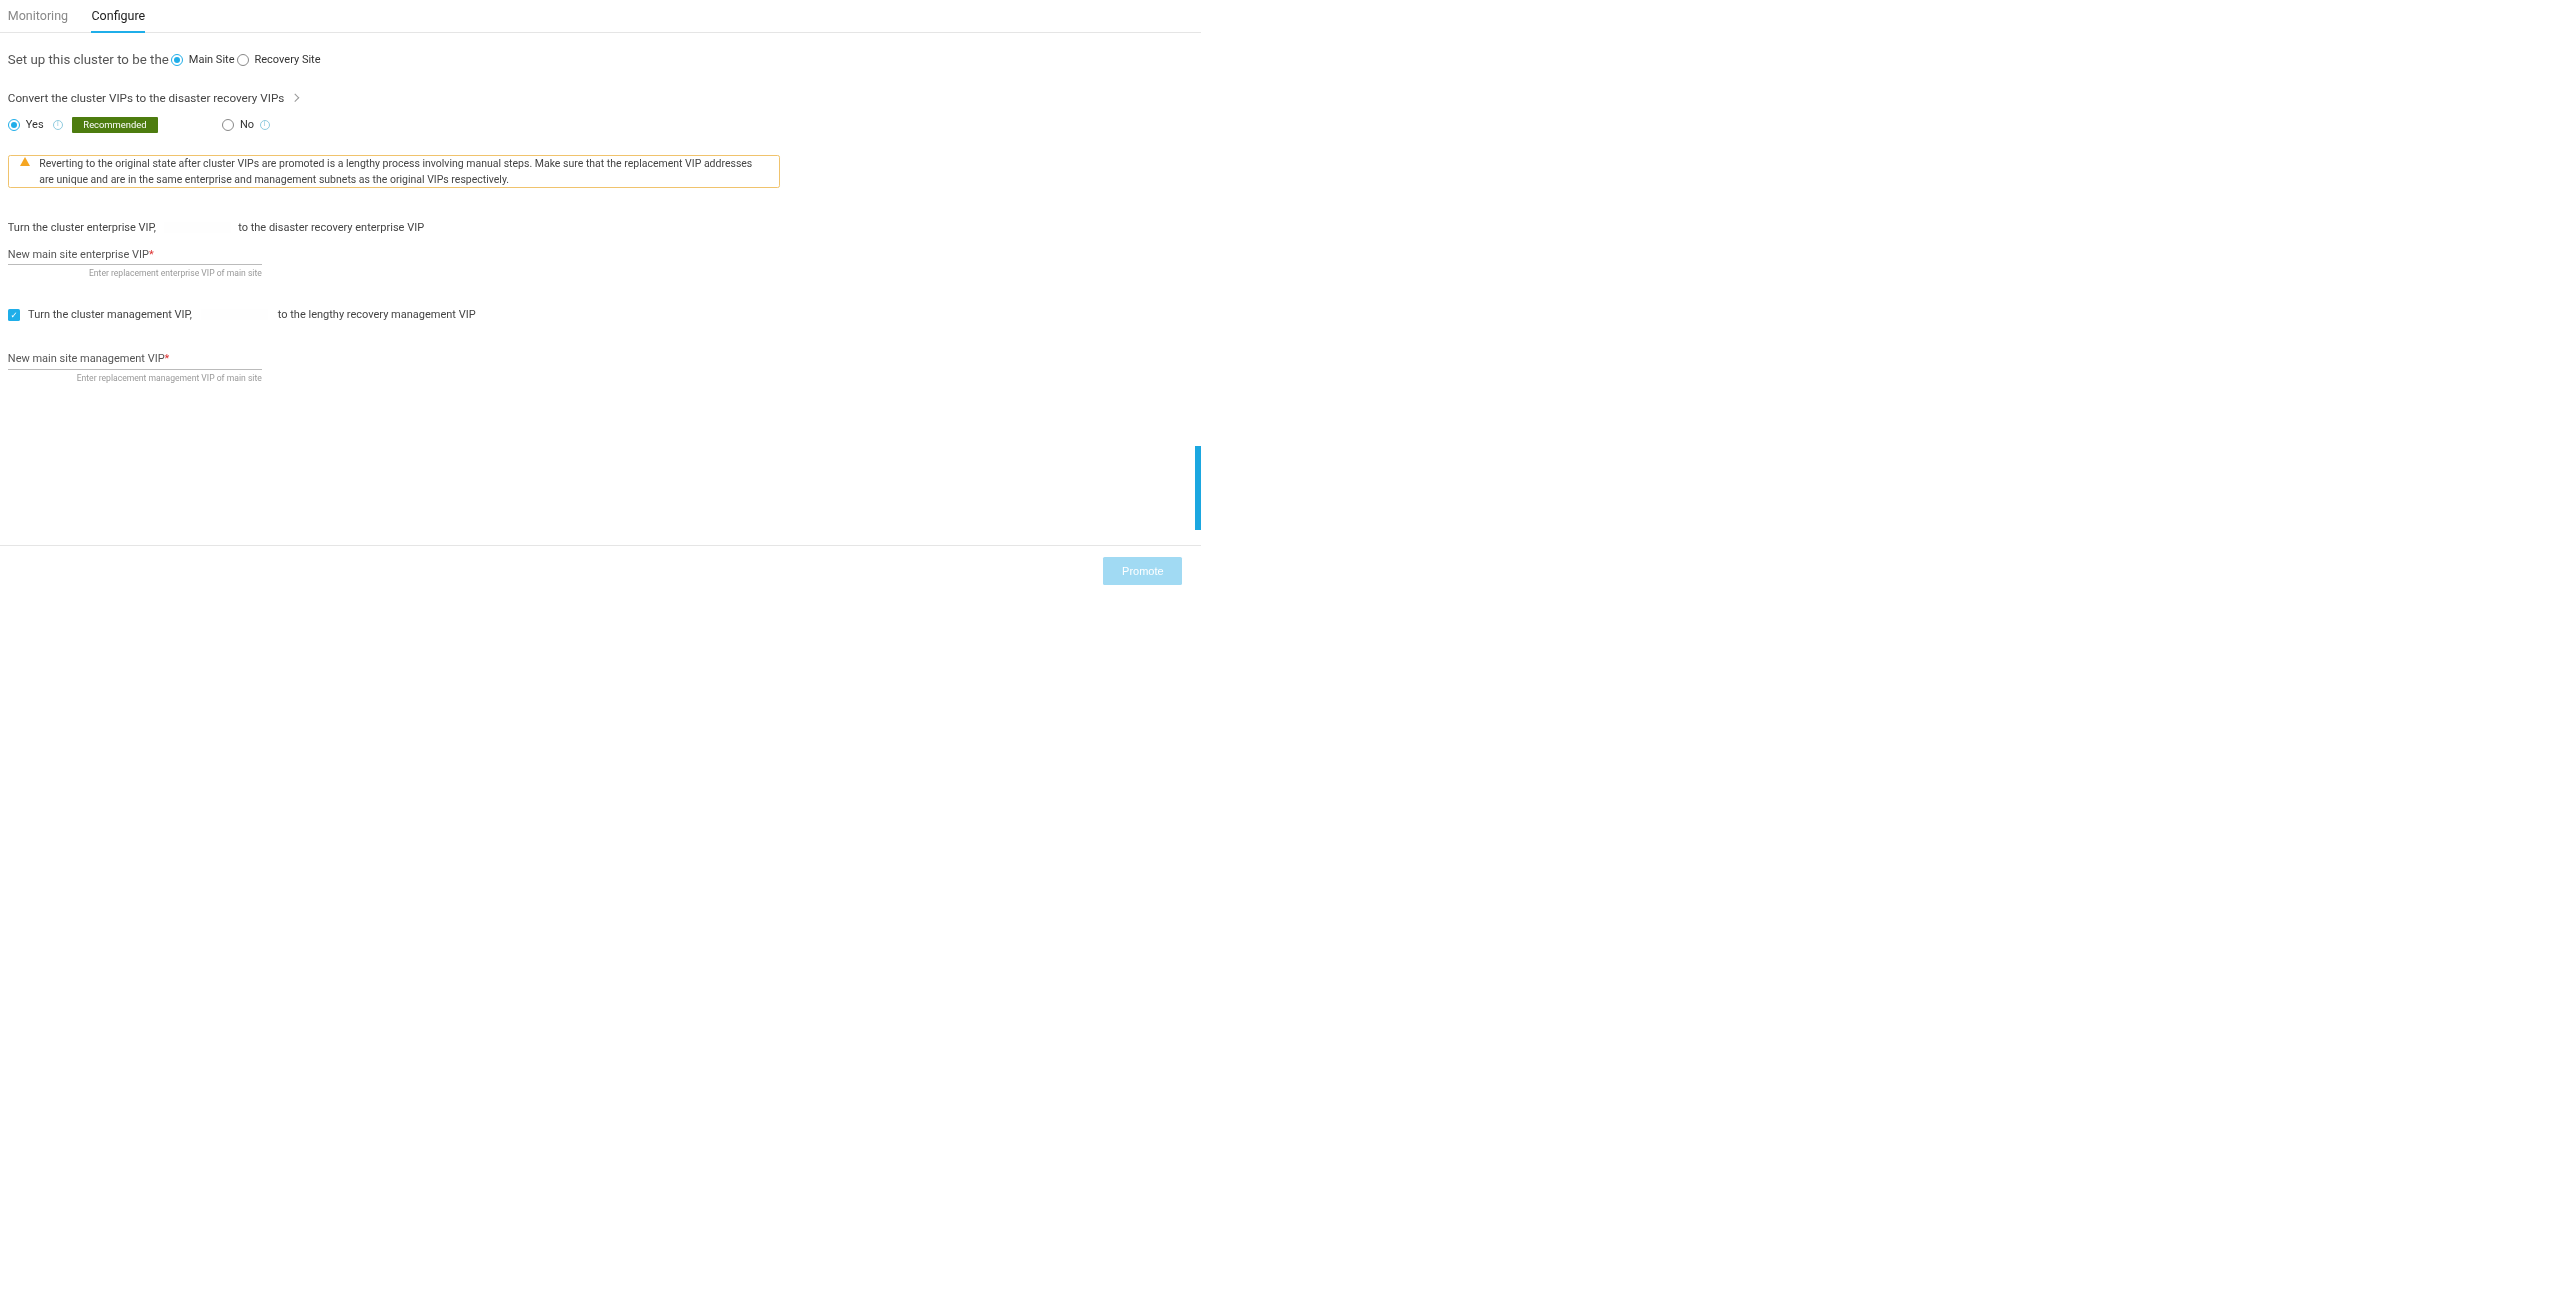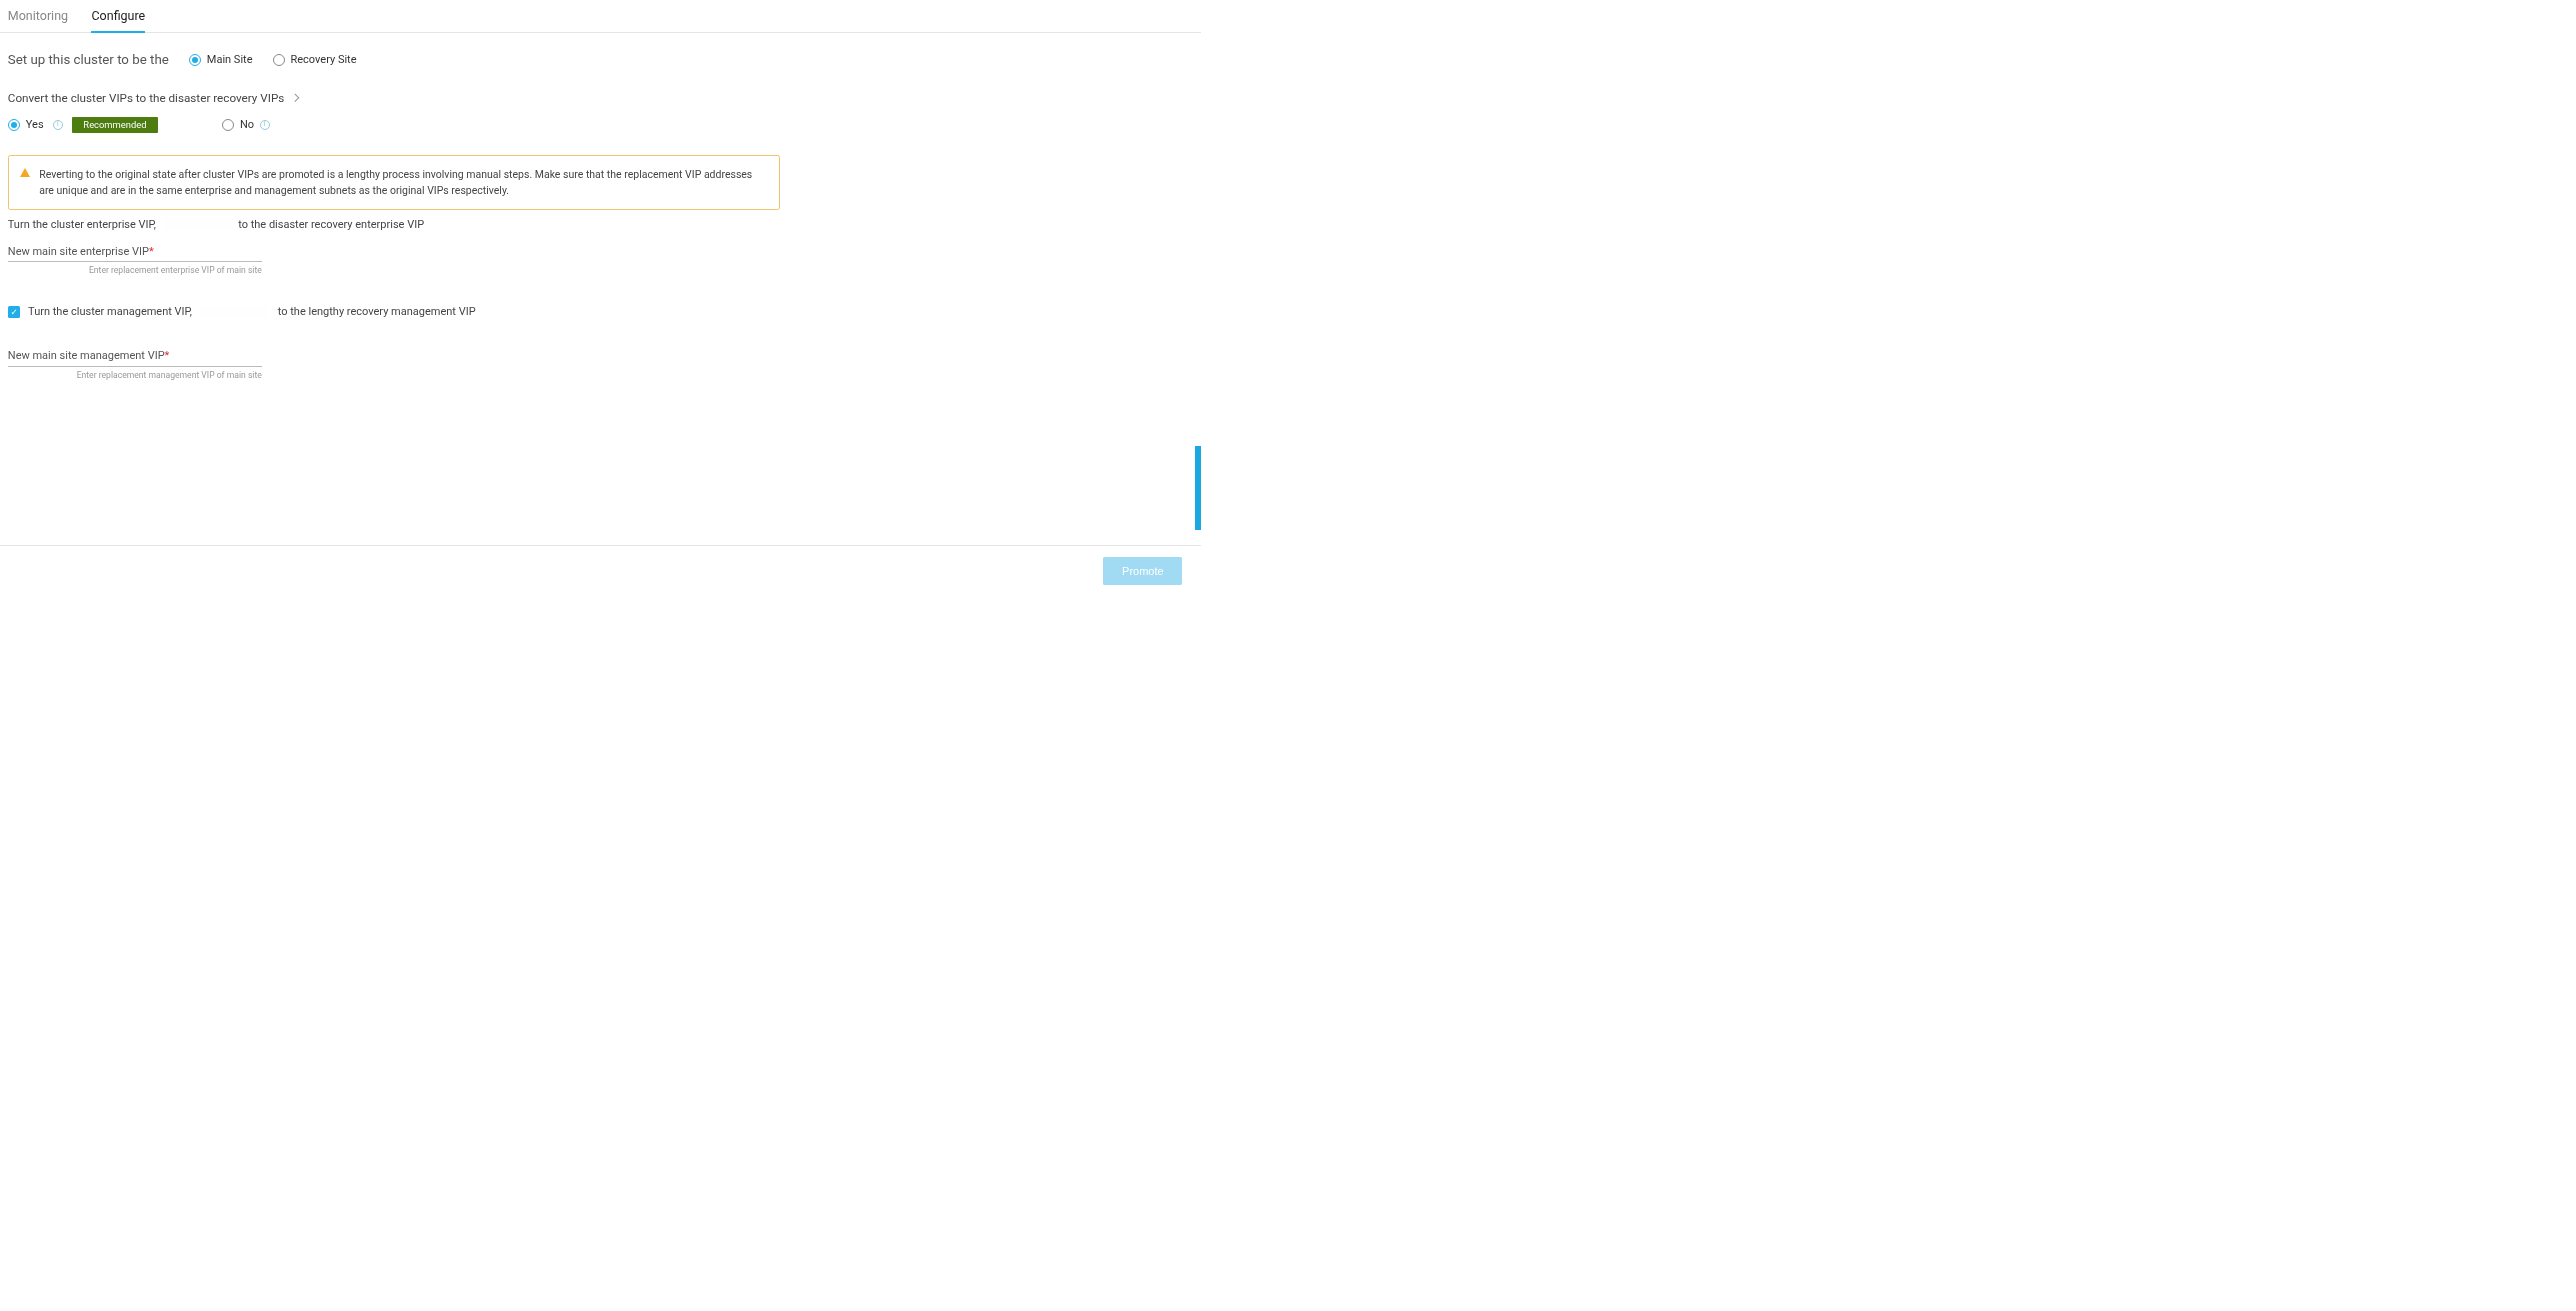--- a/index.html
+++ b/index.html
@@ -35,21 +35,21 @@
       display: flex;
       padding: 19.5px 7.8px 0;
       gap: 23.4px;
     }
     .main-col { flex: 0 0 772px; }
     .side-col { flex: 1; margin-left: 19.5px; }
     
     .row-setup {
       display: flex;
       align-items: center;
-      gap: 20px;
+      gap: 2px;
       margin-bottom: 23.4px;
     }
     .label-lg { font-size: 13.3px; color: #555; }
     
     .radio {
       display: inline-flex;
       align-items: center;
       cursor: pointer;
       gap: 5.5px;
       font-size: 11px;
@@ -112,24 +112,24 @@
       color: #fff;
       border-radius: 1px;
       padding: 2.3px 11px;
       font-size: 9.4px;
     }
     .no-wrap { margin-left: 55px; display: inline-flex; align-items: center; gap: 5.5px; }
     
     .alert {
       border: 0.8px solid #f0c36d;
       border-radius: 2.3px;
-      padding: 11px 11px;
+      padding: 0 11px;
       display: flex;
       gap: 9.4px;
-      margin-bottom: 8px;
+      margin-bottom: 33px;
     }
     .alert-icon {
       width: 0; height: 0;
       border-left: 5.5px solid transparent;
       border-right: 5.5px solid transparent;
       border-bottom: 9.4px solid #f5a623;
       position: relative;
       flex-shrink: 0;
       margin-top: 1.6px;
     }

